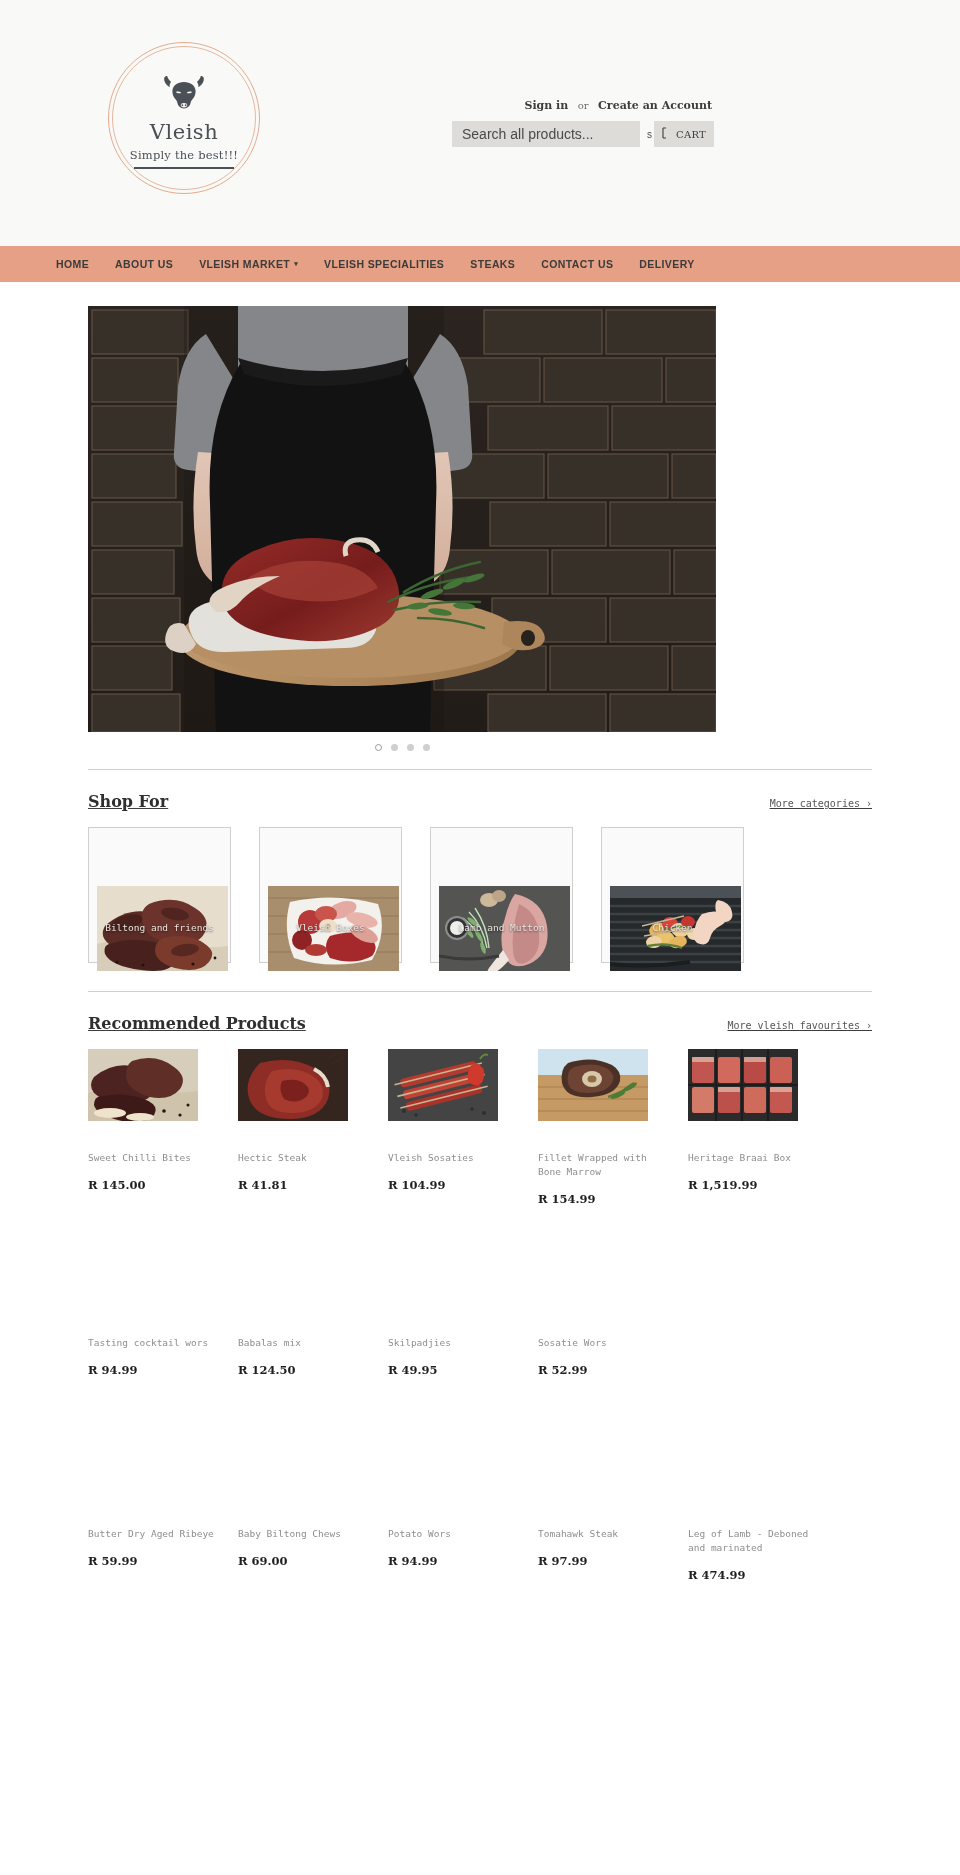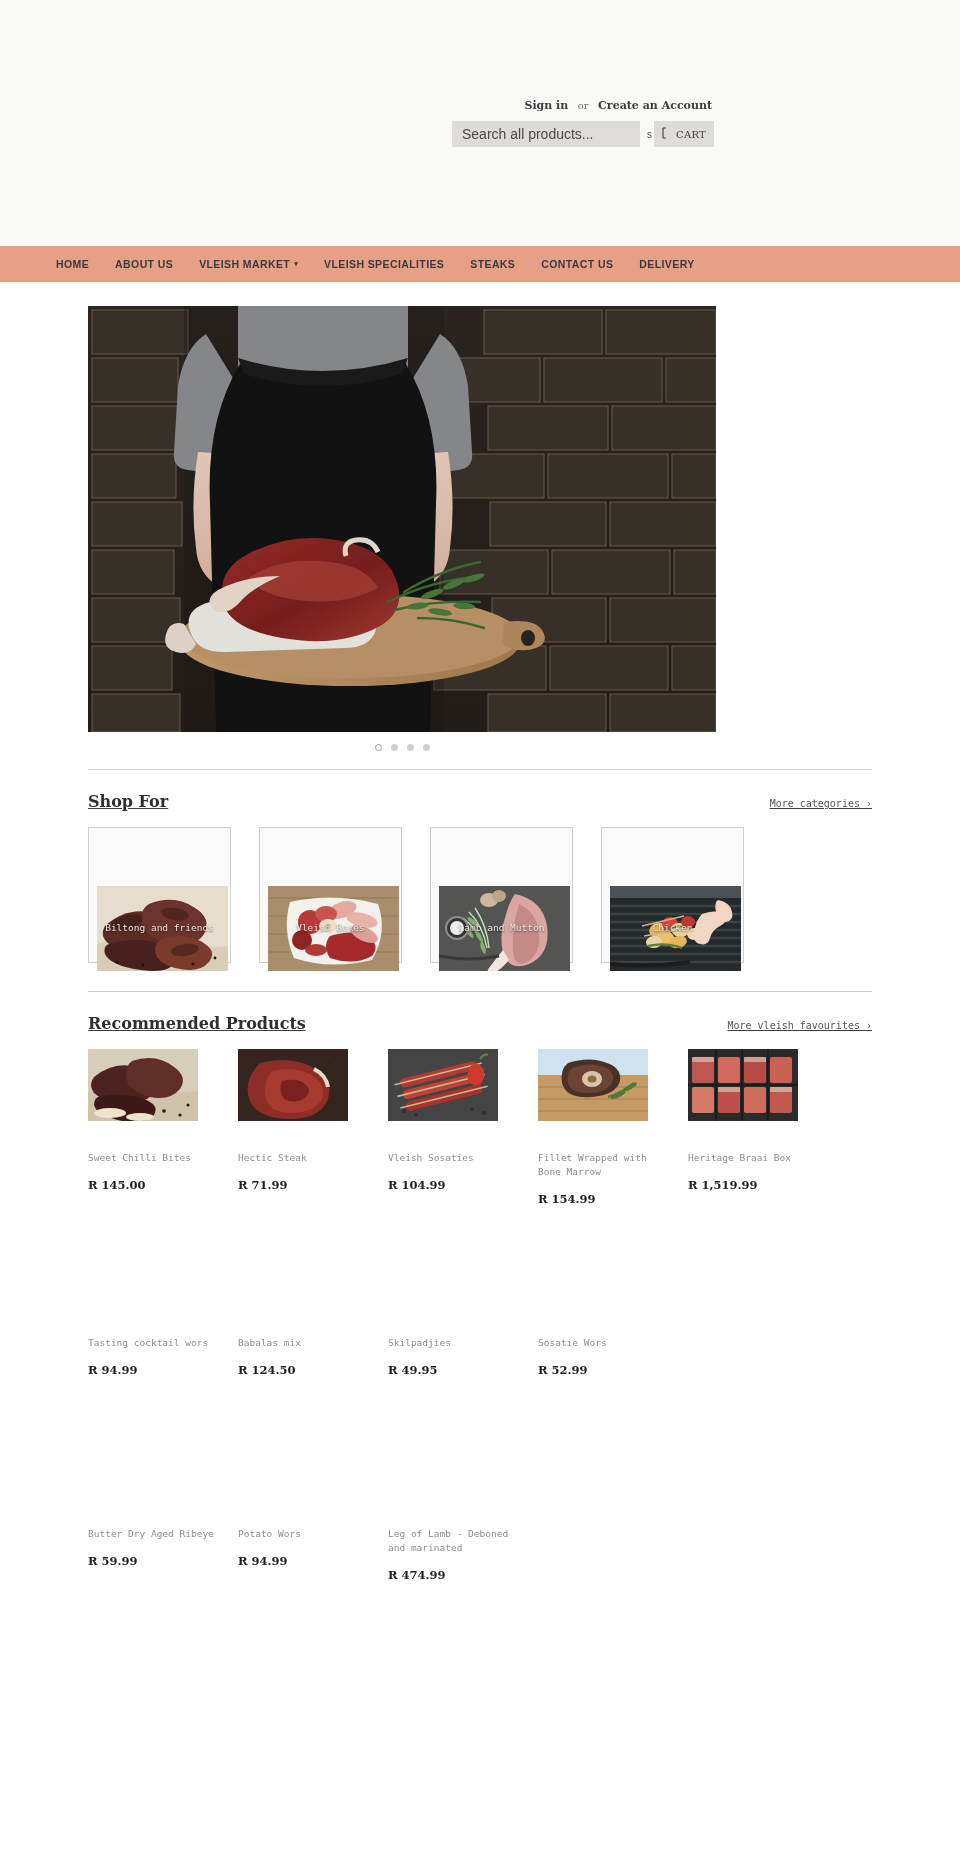--- a/index.html
+++ b/index.html
@@ -272,20 +272,39 @@
   .row-2 .prod-cell, .row-3 .prod-cell { min-height: 191px; }
   .row-2 .prod-img, .row-3 .prod-img { height: 72px; }
 </style>
 </head>
 <body>
 
 <div class="page">
 
   <div class="header">
 
+    <div class="logo-wrap">
+      <div class="logo-ring"></div>
+      <div class="logo-ring inner"></div>
+      <div class="logo-inner">
+        <span class="bull-icon">
+          <svg width="46" height="40" viewBox="0 0 46 40" aria-hidden="true">
+            <path fill="#4b4f56" d="M6 2c-1.2 0-2.2.5-2.6 1.6-.8 2 .2 4.6 1.6 6.5 1 1.4 2.3 2.5 3.6 3.2-.2-2.1.3-4 1.5-5.6C8.9 6.8 7 5 6.6 3.2 6.5 2.7 6.3 2.3 6 2zM40 2c-.3.3-.5.7-.6 1.2-.4 1.8-2.3 3.6-3.5 4.5 1.2 1.6 1.7 3.5 1.5 5.6 1.3-.7 2.6-1.8 3.6-3.2 1.4-1.9 2.4-4.5 1.6-6.5C42.2 2.5 41.2 2 40 2z"></path>
+            <path fill="#4b4f56" d="M23 8c-6.4 0-11.6 3.6-11.6 9.3 0 3.4 1.3 6.2 3.3 8.3.9.9 1.5 2 1.7 3.2.5 3.2 3.2 5.6 6.6 5.6s6.1-2.4 6.6-5.6c.2-1.2.8-2.3 1.7-3.2 2-2.1 3.3-4.9 3.3-8.3C34.6 11.6 29.4 8 23 8z"></path>
+            <path fill="#f9f9f8" d="M15.6 17.6c1.9-.2 3.6.3 4.9 1.3-1.6.6-3.4.6-4.9-.2-.4-.2-.5-.8 0-1.1zM30.4 17.6c-1.9-.2-3.6.3-4.9 1.3 1.6.6 3.4.6 4.9-.2.4-.2.5-.8 0-1.1z"></path>
+            <ellipse cx="23" cy="31.2" rx="3.1" ry="2.2" fill="#f9f9f8"></ellipse>
+            <ellipse cx="21.4" cy="31.2" rx=".85" ry="1.05" fill="#4b4f56"></ellipse>
+            <ellipse cx="24.6" cy="31.2" rx=".85" ry="1.05" fill="#4b4f56"></ellipse>
+          </svg>
+        </span>
+        <div class="logo-name">Vleish</div>
+        <div class="logo-tag">Simply the best!!!</div>
+        <div class="logo-rule"></div>
+      </div>
+    </div>
 
     <div class="account-links">
       <a href="#">Sign in</a>
       <span class="sep">or</span>
       <a href="#">Create an Account</a>
     </div>
 
     <div class="search-box">
       <input class="search-input" type="text" placeholder="Search all products..." style="">
       <button class="search-icon-btn">s</button>
@@ -600,21 +619,21 @@
             <path d="M34 22 q26 -6 42 6 q12 8 8 22 q-8 14 -30 14 q-22 0 -26 -14 q-4 -16 6 -28z" fill="#a63a2e"></path>
             <path d="M44 32 q16 -4 24 4 q6 6 0 12 q-10 8 -22 2 q-6 -10 -2 -18z" fill="#7b201d"></path>
             <path d="M76 20 q12 6 14 18" stroke="#e7dccb" stroke-width="4" fill="none"></path>
             <g stroke="#40291f" stroke-width="1.6" opacity=".6">
               <path d="M88 10 l12 -6"></path>
                 <path d="M92 16 l14 -8"></path>
             </g>
           </svg>
         </div>
         <div class="prod-name">Hectic Steak</div>
-        <div class="prod-price">R 71.99</div>
+        <div class="prod-price">R 41.81</div>
       </div>
 
       <div class="prod-cell">
         <div class="prod-img">
           <svg width="110" height="72" viewBox="0 0 110 72" aria-hidden="true">
             <rect width="110" height="72" fill="#4a4a4a"></rect>
             <rect width="110" height="72" fill="#3f3f3f" opacity=".45"></rect>
             <g transform="rotate(-14 55 36)">
               <rect x="14" y="20" width="78" height="9" rx="4" fill="#b33a2f"></rect>
               <rect x="14" y="32" width="78" height="9" rx="4" fill="#c04234"></rect>
@@ -719,24 +738,34 @@
     </div>
 
     <div class="prod-grid row-3">
       <div class="prod-cell">
         <div class="prod-img blank"></div>
         <div class="prod-name">Butter Dry Aged Ribeye</div>
         <div class="prod-price">R 59.99</div>
       </div>
       <div class="prod-cell">
         <div class="prod-img blank"></div>
+        <div class="prod-name">Baby Biltong Chews</div>
+        <div class="prod-price">R 69.00</div>
+      </div>
+      <div class="prod-cell">
+        <div class="prod-img blank"></div>
         <div class="prod-name">Potato Wors</div>
         <div class="prod-price">R 94.99</div>
       </div>
       <div class="prod-cell">
         <div class="prod-img blank"></div>
+        <div class="prod-name">Tomahawk Steak</div>
+        <div class="prod-price">R 97.99</div>
+      </div>
+      <div class="prod-cell">
+        <div class="prod-img blank"></div>
         <div class="prod-name">Leg of Lamb - Deboned and marinated</div>
         <div class="prod-price">R 474.99</div>
       </div>
     </div>
 
   </div>
 </div>
 
 </body></html>

